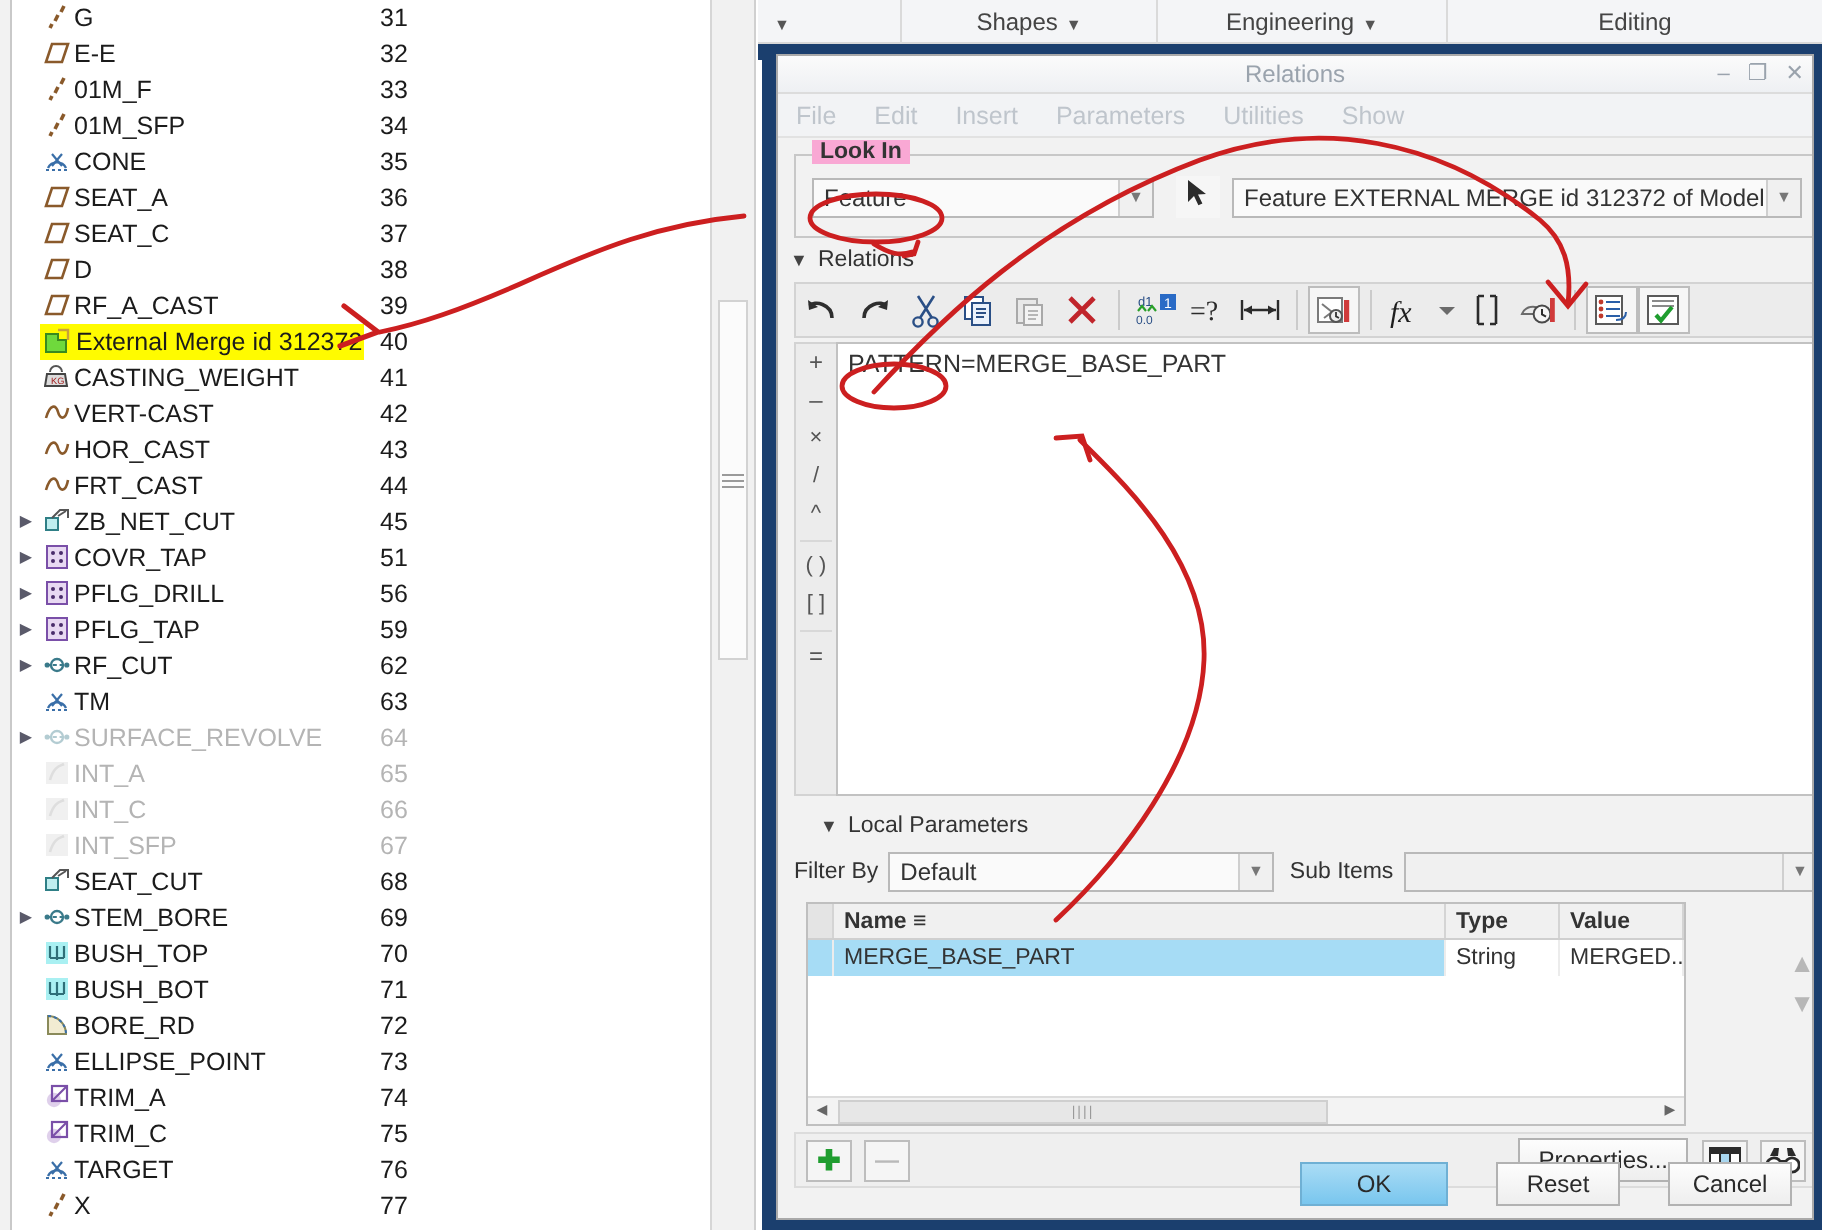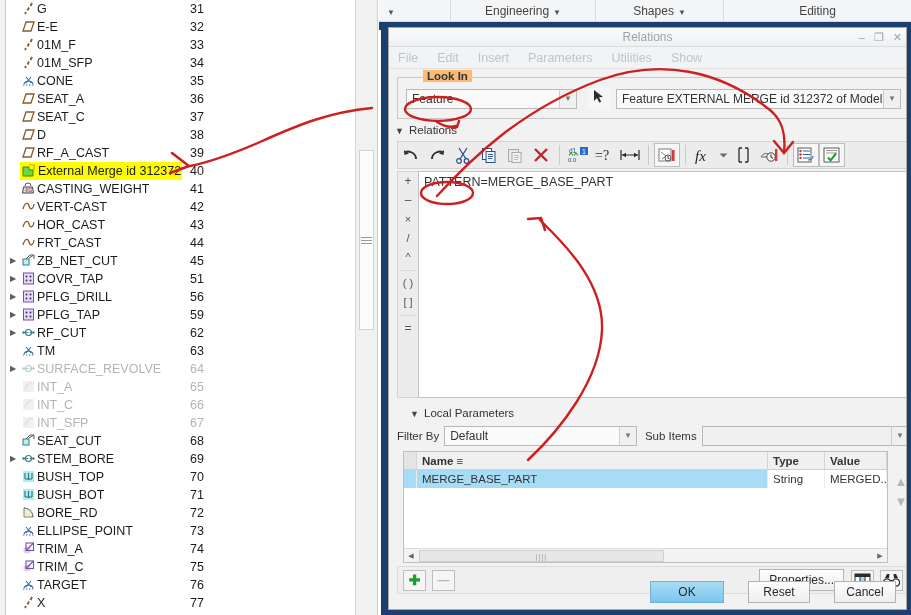--- a/index.html
+++ b/index.html
@@ -127,22 +127,22 @@
   }
   #menubar span { margin-right: 19px; }
 
   
   #lookin {
     position: absolute; left: 8px; top: 49px; width: 512px; height: 42px;
     border: 1px solid #c8c8c8;
   }
   #lookin-legend {
     position: absolute; left: 8px; top: -8px;
-    background: #fdba74; padding: 0 4px;
-    font-size: 11.5px; color: #333; font-weight: bold; margin-left: 17px;
+    background: #f9a8d4; padding: 0 4px;
+    font-size: 11.5px; color: #333; font-weight: bold;
   }
   .combo {
     background: #fafafa; border: 1px solid #b9b9b9;
     height: 20px; line-height: 18px;
     font-size: 12px; color: #333;
     position: relative; padding-left: 5px;
     white-space: nowrap; overflow: hidden;
   }
   .combo .arrow {
     position: absolute; right: 0; top: 0; width: 17px; height: 18px;
@@ -200,21 +200,21 @@
   #lp-head {
     position: absolute; left: 21px; top: 379px; width: 515px; height: 15px;
     font-size: 11.5px; color: #333;
   }
   #lp-filter-row {
     position: absolute; left: 8px; top: 398px; width: 512px; height: 20px;
     display: flex; align-items: center;
   }
   .lbl { font-size: 11.5px; color: #333; margin-right: 5px; white-space: nowrap; }
   #lp-table-wrap {
-    position: absolute; left: 14px; top: 423px; width: 485px; height: 112px;
+    position: absolute; left: 14px; top: 423px; width: 440px; height: 112px;
     border: 1px solid #bfbfbf; background: #fff;
   }
   #lp-thead {
     display: flex; height: 18px; background: #f0f0f0;
     border-bottom: 1px solid #cfcfcf; font-size: 11.5px; color: #333;
   }
   #lp-thead > div {
     border-right: 1px solid #d4d4d4; line-height: 18px; padding-left: 5px;
     font-weight: bold;
   }
@@ -446,22 +446,22 @@
     <div id="tree-scroll-thumb"></div>
     <div id="tree-scroll-grip">
       <i></i>
         <i></i>
         <i></i>
     </div>
   </div>
 
   <div id="ribbon">
       <div class="ribbon-group" style="width: 72px; text-align: left; padding-left: 4px;"><span></span><span class="ribbon-caret">▼</span></div>
+      <div class="ribbon-group" style="width: 128px;"><span>Shapes</span><span class="ribbon-caret">▼</span></div>
       <div class="ribbon-group" style="width: 145px;"><span>Engineering</span><span class="ribbon-caret">▼</span></div>
-      <div class="ribbon-group" style="width: 128px;"><span>Shapes</span><span class="ribbon-caret">▼</span></div>
       <div class="ribbon-group" style="width: 187px; border-right: none;"><span>Editing</span></div>
     </div>
   <div id="ribbon-band"></div>
 
   <div id="dialog">
     <div id="dialog-inner">
 
       <div id="titlebar">
         <span>Relations</span>
         <span id="win-btns">

